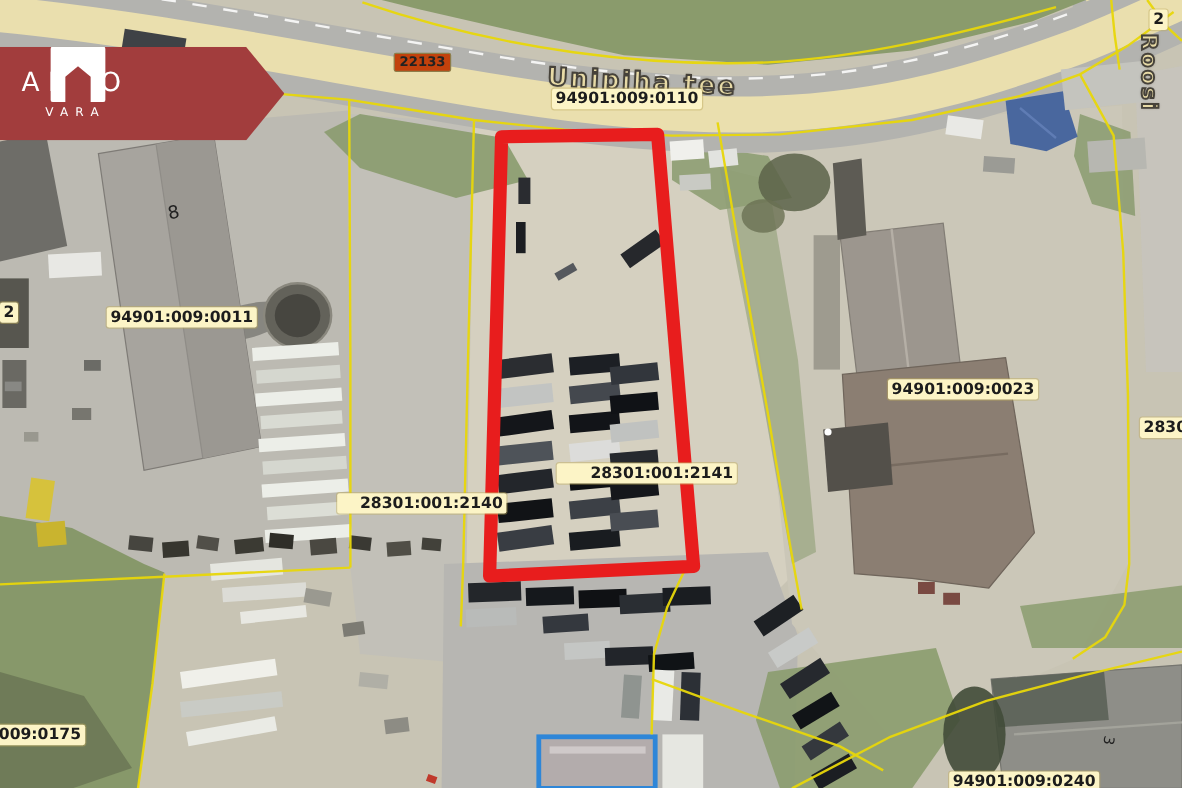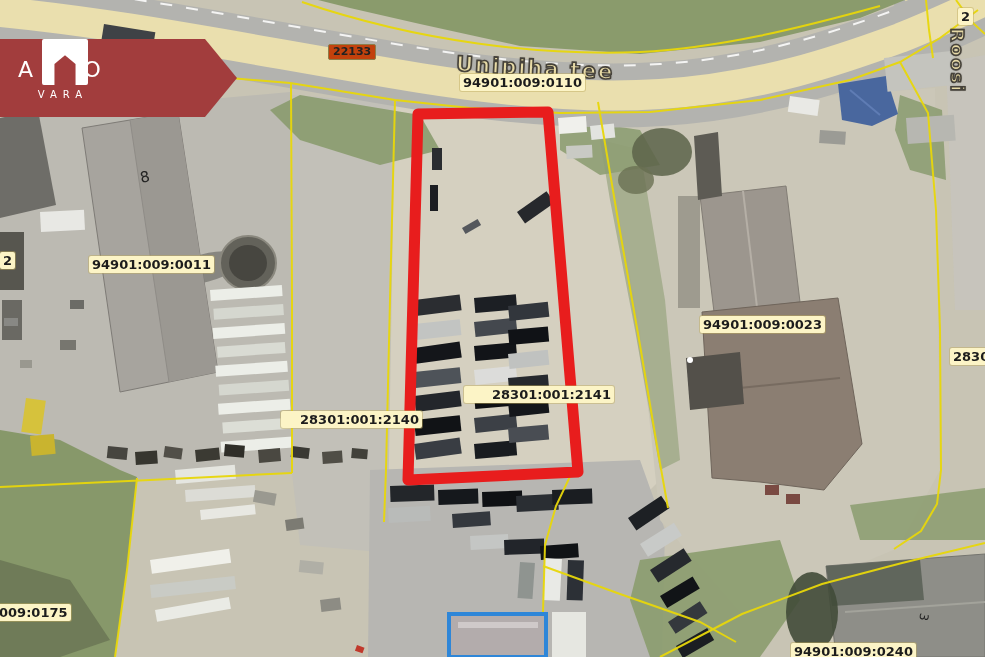--- a/index.html
+++ b/index.html
@@ -246,21 +246,21 @@
 
   <div class="labels">
     <div class="street" style="left:456px;top:56px;transform:rotate(3deg);">Unipiha tee</div>
     <div class="street side" style="left:968px;top:28px;transform:rotate(90deg);">Roosi</div>
     <div class="rlabel" style="left:328px;top:44px;">22133</div>
 
     <div class="plabel" style="left:460px;top:74px;">94901:009:0110</div>
     <div class="plabel" style="left:89px;top:256px;">94901:009:0011</div>
     <div class="plabel" style="left:281px;top:411px;padding-left:19px;">28301:001:2140</div>
     <div class="plabel" style="left:464px;top:386px;padding-left:28px;">28301:001:2141</div>
-    <div class="plabel" style="left:700px;top:316px;">94901:009:0023</div>
+    <div class="plabel" style="left:740px;top:316px;">94901:009:0023</div>
     <div class="plabel" style="left:-4px;top:604px;">009:0175</div>
     <div class="plabel" style="left:791px;top:643px;">94901:009:0240</div>
     <div class="plabel" style="left:950px;top:348px;">2830</div>
     <div class="plabel" style="left:1012px;top:55px;">28</div>
     <div class="plabel" style="left:958px;top:8px;">2</div>
     <div class="plabel" style="left:0px;top:252px;">2</div>
 
     <div class="bnum" style="left:140px;top:168px;transform:rotate(-12deg);">8</div>
     <div class="bnum" style="left:920px;top:610px;font-size:12px;transform:rotate(100deg);">3</div>
   </div>

